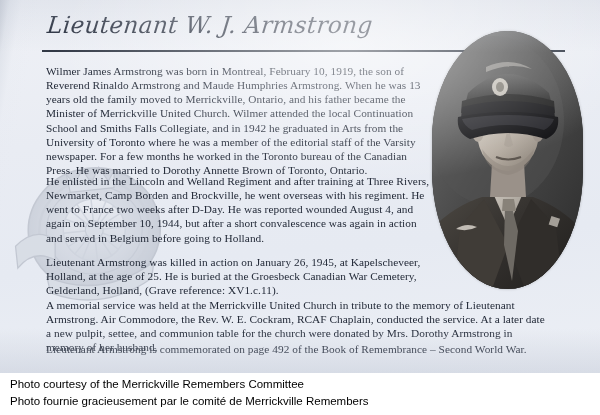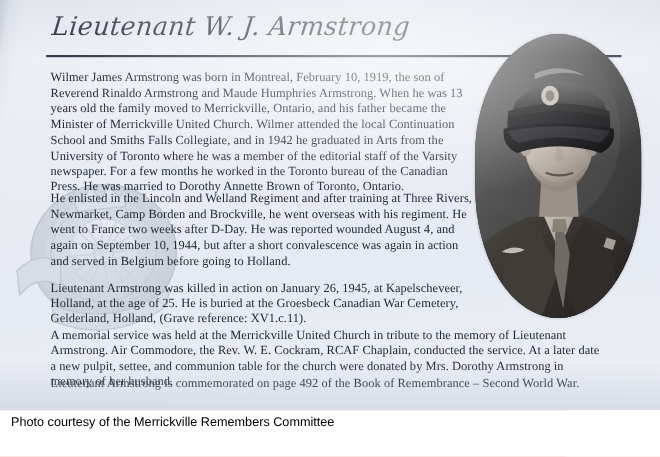--- a/index.html
+++ b/index.html
@@ -9,21 +9,21 @@
     height: 415px;
     overflow: hidden;
     background: #ffffff;
     font-family: "Liberation Serif", serif;
   }
 
   #page {
     position: relative;
     width: 514px;
     height: 415px;
-    background: #fca5a5;
+    background: #f0abfc;
   }
 
   
   #scan {
     position: absolute;
     left: 0; top: 0;
     width: 600px;
     height: 373px;
     overflow: hidden;
     background:
@@ -271,15 +271,16 @@
     <div class="para" id="para-3">Lieutenant Armstrong was killed in action on January 26, 1945, at Kapelscheveer, Holland, at the age of 25. He is buried at the Groesbeck Canadian War Cemetery, Gelderland, Holland, (Grave reference: XV1.c.11).</div>
 
     <div class="para" id="para-4">A memorial service was held at the Merrickville United Church in tribute to the memory of Lieutenant Armstrong. Air Commodore, the Rev. W. E. Cockram, RCAF Chaplain, conducted the service. At a later date a new pulpit, settee, and communion table for the church were donated by Mrs. Dorothy Armstrong in memory of her husband.</div>
 
     <div class="para" id="para-5">Lieutenant Armstrong is commemorated on page 492 of the Book of Remembrance – Second World War.</div>
 
   </div>
 
   <div id="caption">
     <div class="caption-line">Photo courtesy of the Merrickville Remembers Committee</div>
+    <div class="caption-line">Photo fournie gracieusement par le comité de Merrickville Remembers</div>
   </div>
 
 </div>
 
 </body></html>

